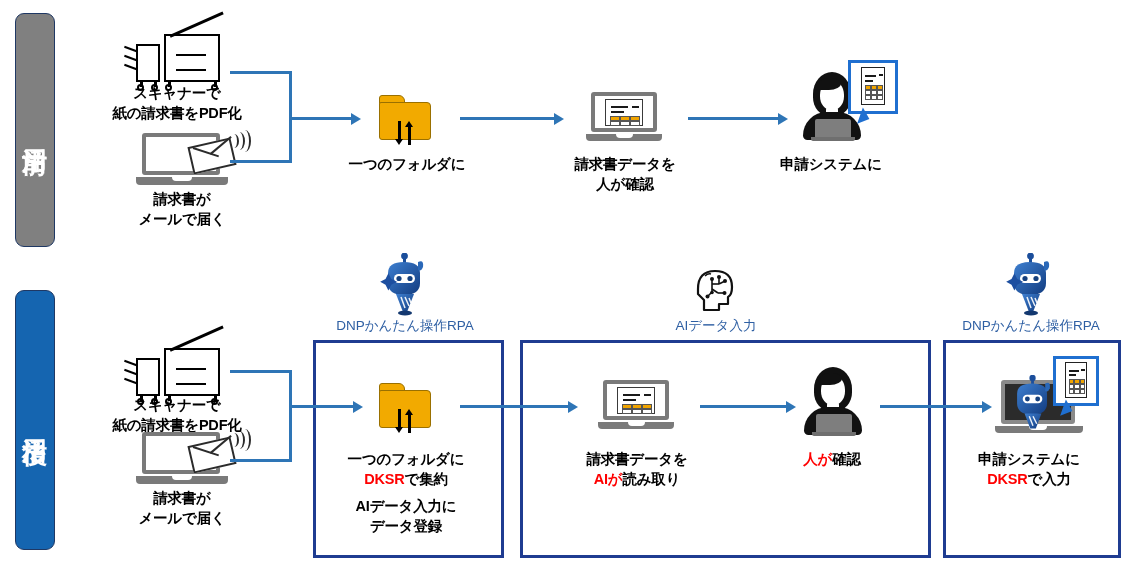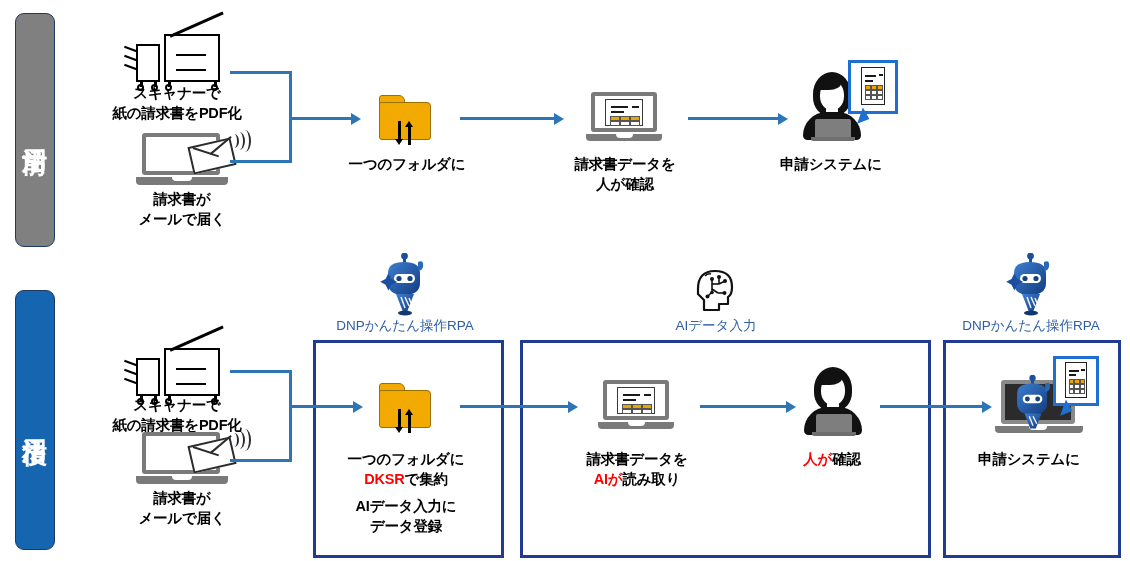--- a/index.html
+++ b/index.html
@@ -505,13 +505,16 @@
     </div>
     <div class="mini-tbl" style="left:3px;top:26px;width:16px;height:5px;">
       <div class="mini-cell w"></div>
         <div class="mini-cell w"></div>
         <div class="mini-cell w"></div>
     </div>
   </div>
 </div>
 <div class="cap" style="left:949px;top:450px;width:160px;">
   <div>申請システムに</div>
+  <div>
+    <span class="red">DKSR</span><span>で入力</span>
+  </div>
 </div>
 
 </body></html>

